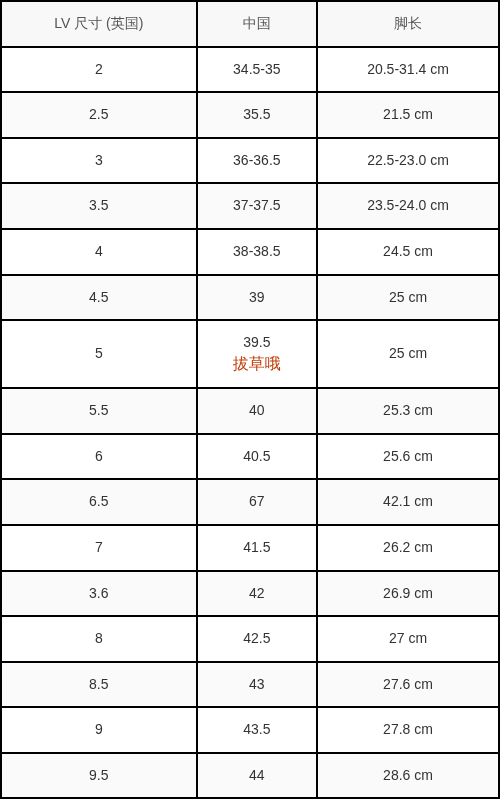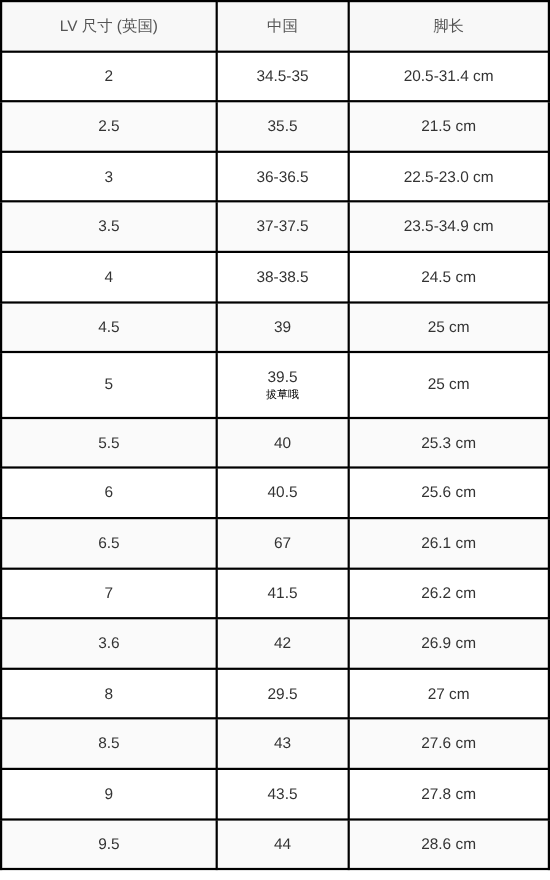--- a/index.html
+++ b/index.html
@@ -44,22 +44,22 @@
     .size-table tbody tr:nth-child(even) {
       background: #fafafa;
     }
 
     .size-table tbody td {
       color: #333;
       font-size: 14px;
     }
 
     .annotation {
-      color: #000000;
-      font-size: 10px;
+      color: #c2410c;
+      font-size: 16px;
       display: block;
     }
   </style>
 </head>
 <body>
 
 <table class="size-table">
   <thead>
     <tr>
       <th>LV 尺寸 (英国)</th>
@@ -79,21 +79,21 @@
         <td>21.5 cm</td>
       </tr>
       <tr>
         <td>3</td>
         <td>36-36.5</td>
         <td>22.5-23.0 cm</td>
       </tr>
       <tr>
         <td>3.5</td>
         <td>37-37.5</td>
-        <td>23.5-34.9 cm</td>
+        <td>23.5-24.0 cm</td>
       </tr>
       <tr>
         <td>4</td>
         <td>38-38.5</td>
         <td>24.5 cm</td>
       </tr>
       <tr>
         <td>4.5</td>
         <td>39</td>
         <td>25 cm</td>
@@ -109,35 +109,35 @@
         <td>25.3 cm</td>
       </tr>
       <tr>
         <td>6</td>
         <td>40.5</td>
         <td>25.6 cm</td>
       </tr>
       <tr>
         <td>6.5</td>
         <td>67</td>
-        <td>26.1 cm</td>
+        <td>42.1 cm</td>
       </tr>
       <tr>
         <td>7</td>
         <td>41.5</td>
         <td>26.2 cm</td>
       </tr>
       <tr>
         <td>3.6</td>
         <td>42</td>
         <td>26.9 cm</td>
       </tr>
       <tr>
         <td>8</td>
-        <td>29.5</td>
+        <td>42.5</td>
         <td>27 cm</td>
       </tr>
       <tr>
         <td>8.5</td>
         <td>43</td>
         <td>27.6 cm</td>
       </tr>
       <tr>
         <td>9</td>
         <td>43.5</td>

